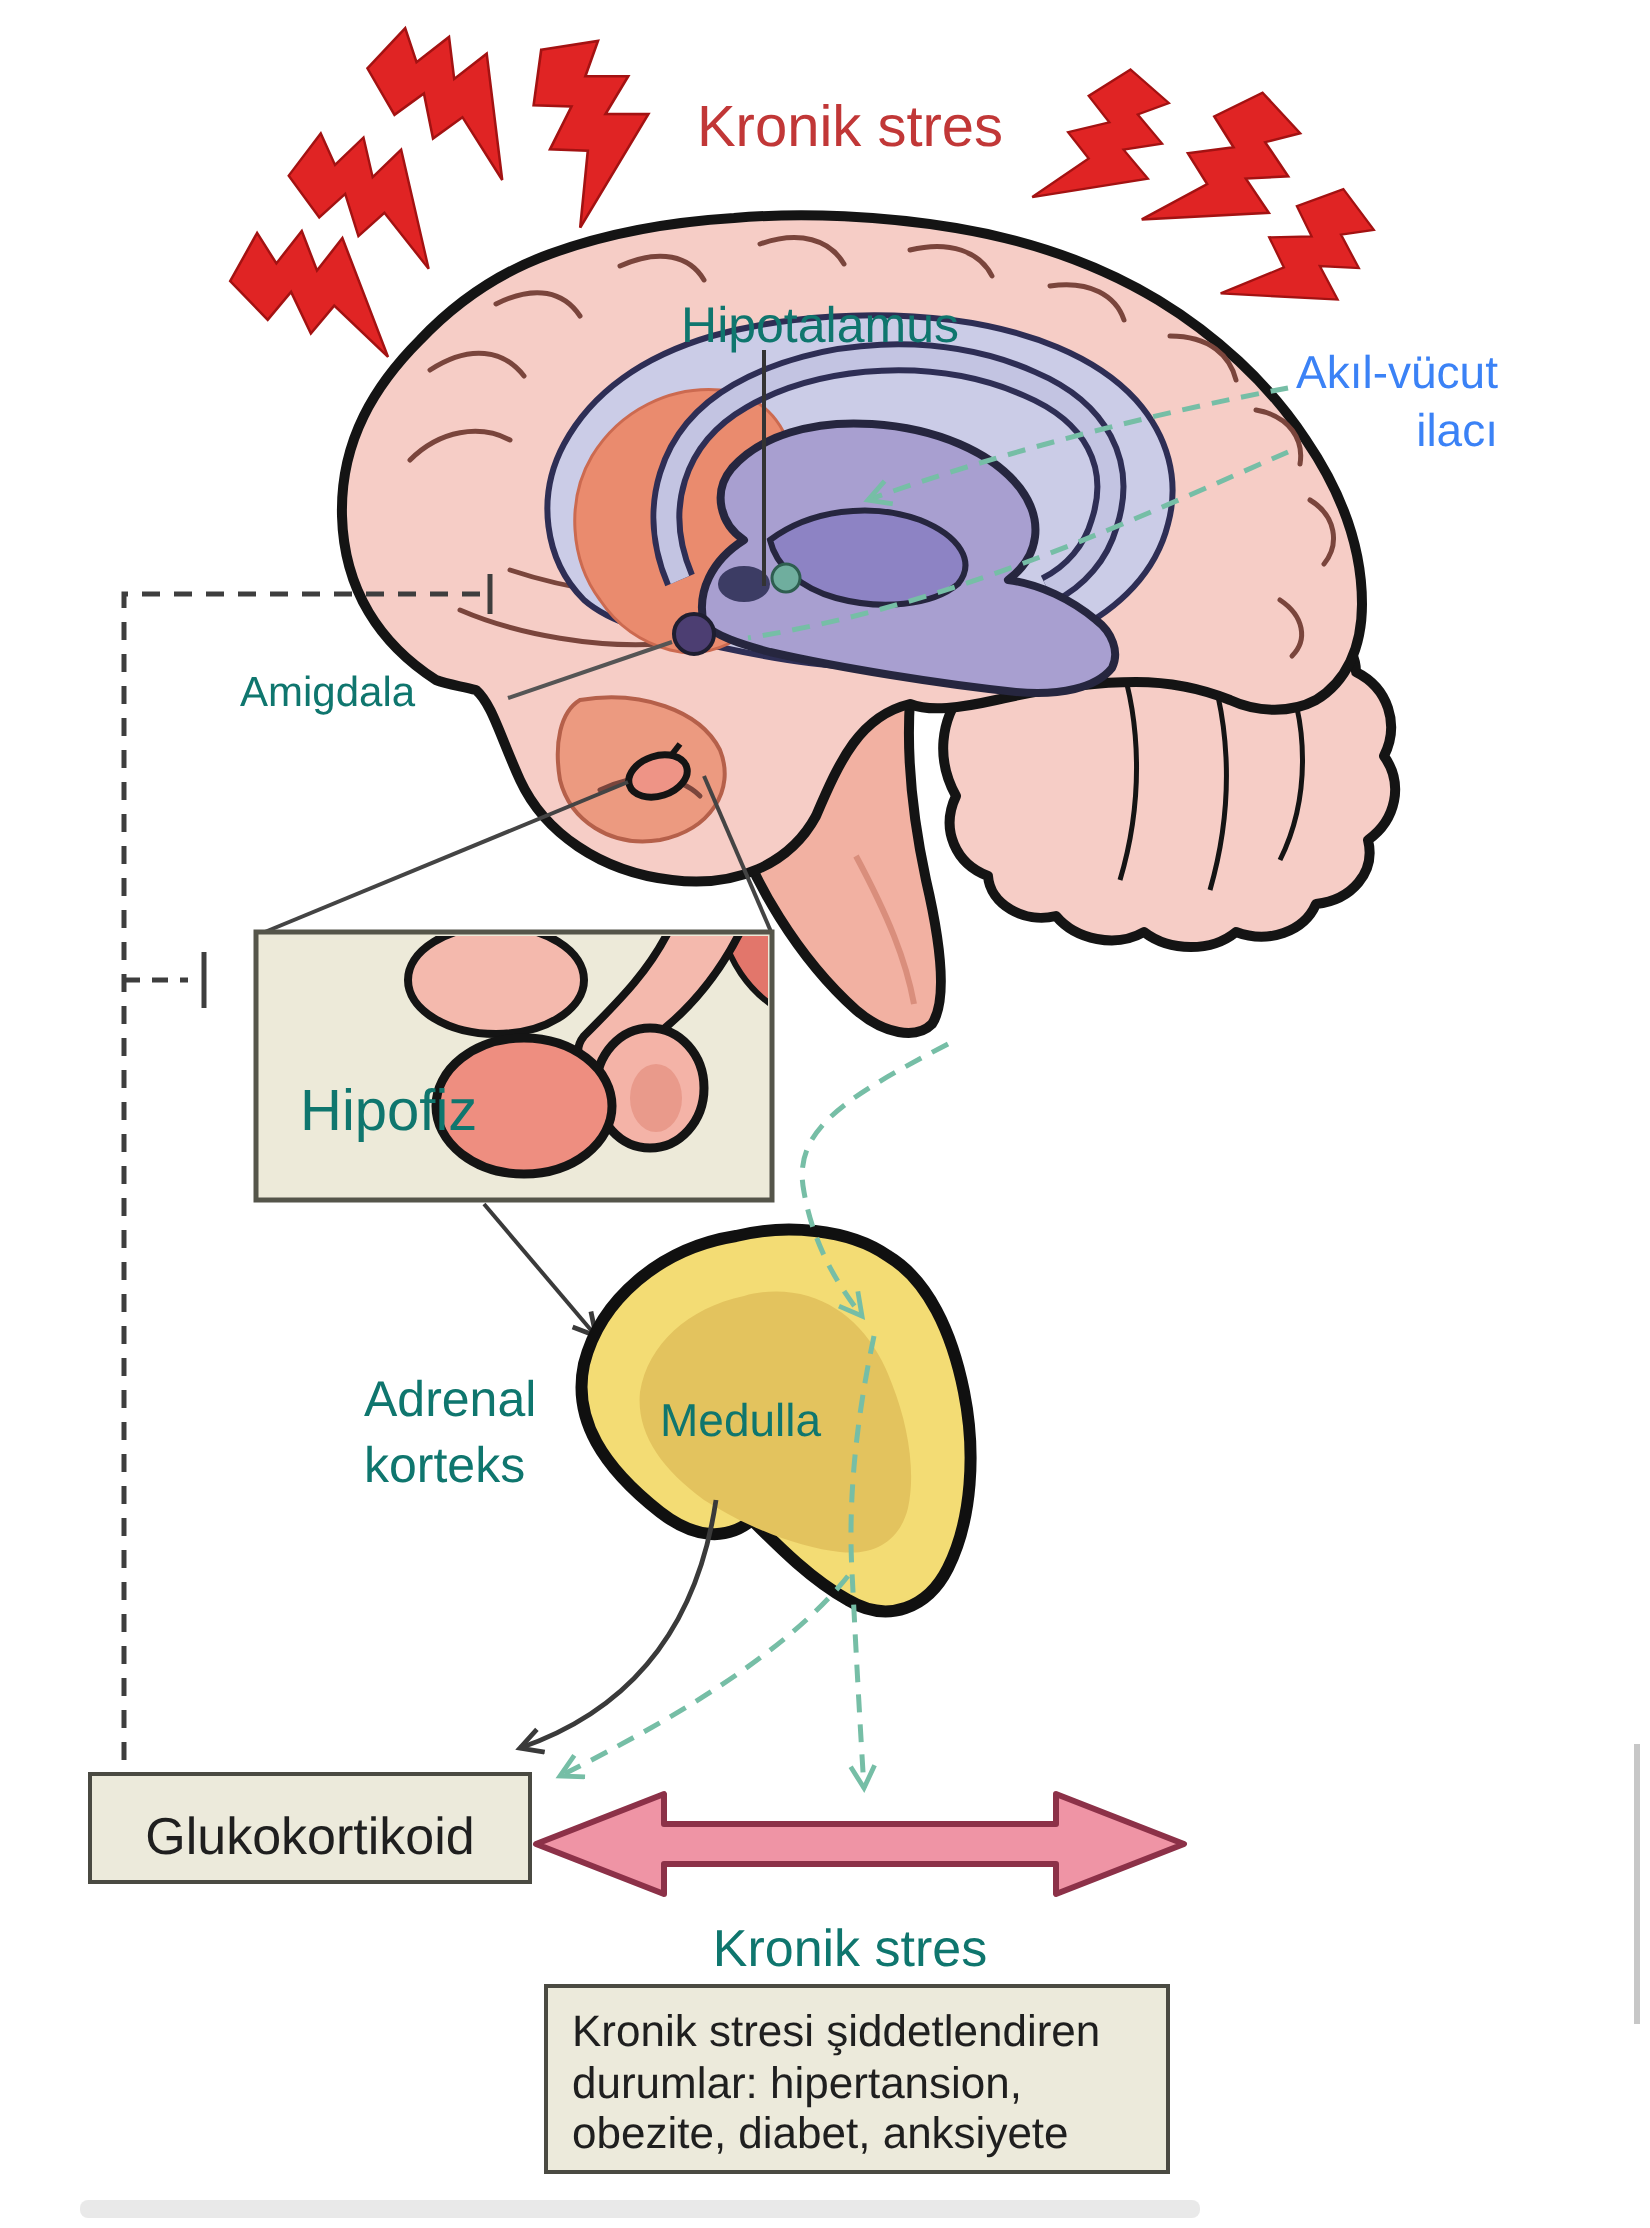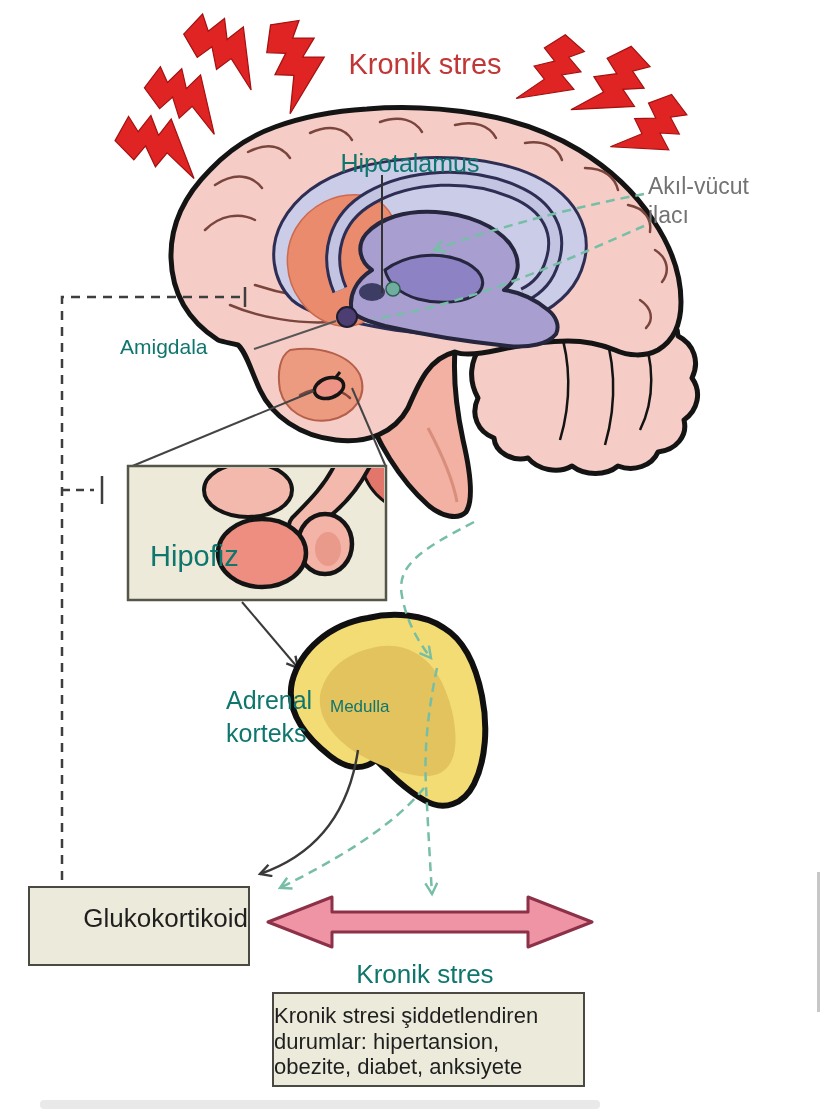--- a/index.html
+++ b/index.html
@@ -2,21 +2,21 @@
 <html><head>
 <meta charset="utf-8">
 <style>
   html,body{margin:0;padding:0;background:#ffffff;}
   #stage{position:relative;width:825px;height:1114px;background:#ffffff;overflow:hidden;
          font-family:"Liberation Sans",sans-serif;}
   #art{position:absolute;left:0;top:0;}
   .lbl{position:absolute;color:#0f766e;font-family:"Liberation Sans",sans-serif;
        line-height:1.25;white-space:nowrap;}
   .title{color:#c13737;font-size:29px;width:250px;text-align:center;}
-  .teal{color:#737373;}
+  .teal{color:#3b82f6;text-align:right;}
   .beigebox{position:absolute;background:#eceadb;border:2px solid #4a4a42;
             color:#1f1f1f;font-family:"Liberation Sans",sans-serif;box-sizing:border-box;}
   .smudge{position:absolute;background:#e2e2e2;opacity:.75;border-radius:4px;}
   .edgeline{position:absolute;background:#c7c7c7;}
 </style>
 </head>
 <body>
 
 <div id="stage">
 
@@ -178,33 +178,33 @@
 
   <div class="lbl teal" style="left:648px;top:172px;font-size:23px;">
     <span style="display:block;">Akıl-vücut</span>
     <span style="display:block;">ilacı</span>
   </div>
 
   <div class="lbl" style="left:120px;top:334px;font-size:21px;">Amigdala</div>
 
   <div class="lbl" style="left:150px;top:538px;font-size:29px;">Hipofiz</div>
 
-  <div class="lbl" style="left:182px;top:684px;font-size:25px;line-height:1.3;margin-left:44px;">
+  <div class="lbl" style="left:182px;top:684px;font-size:25px;line-height:1.3;">
     <span style="display:block;">Adrenal</span>
     <span style="display:block;">korteks</span>
   </div>
 
-  <div class="lbl" style="left:330px;top:696px;font-size:17px;">Medulla</div>
-
-  <div class="beigebox" style="left:28px;top:886px;width:222px;height:80px;font-size:26px;text-align:right;line-height:60px;">Glukokortikoid</div>
+  <div class="lbl" style="left:330px;top:696px;font-size:23px;">Medulla</div>
+
+  <div class="beigebox" style="left:44px;top:886px;width:222px;height:56px;font-size:26px;text-align:center;line-height:60px;">Glukokortikoid</div>
 
   <div class="lbl" style="left:330px;top:958px;width:190px;text-align:center;font-size:26px;">Kronik stres</div>
 
 
-  <div class="beigebox" style="left:272px;top:992px;width:313px;height:95px;font-size:22px;line-height:1.17;padding:9px 0 0 0;">
+  <div class="beigebox" style="left:272px;top:992px;width:313px;height:95px;font-size:22px;line-height:1.17;padding:9px 0 0 12px;">
     <span style="display:block;">Kronik stresi şiddetlendiren</span>
     <span style="display:block;">durumlar: hipertansion,</span>
     <span style="display:block;">obezite, diabet, anksiyete</span>
   </div>
 
   <div class="smudge" style="left:40px;top:1100px;width:560px;height:9px;"></div>
   <div class="edgeline" style="left:817px;top:872px;width:3px;height:140px;"></div>
 </div>
 
 </body></html>

